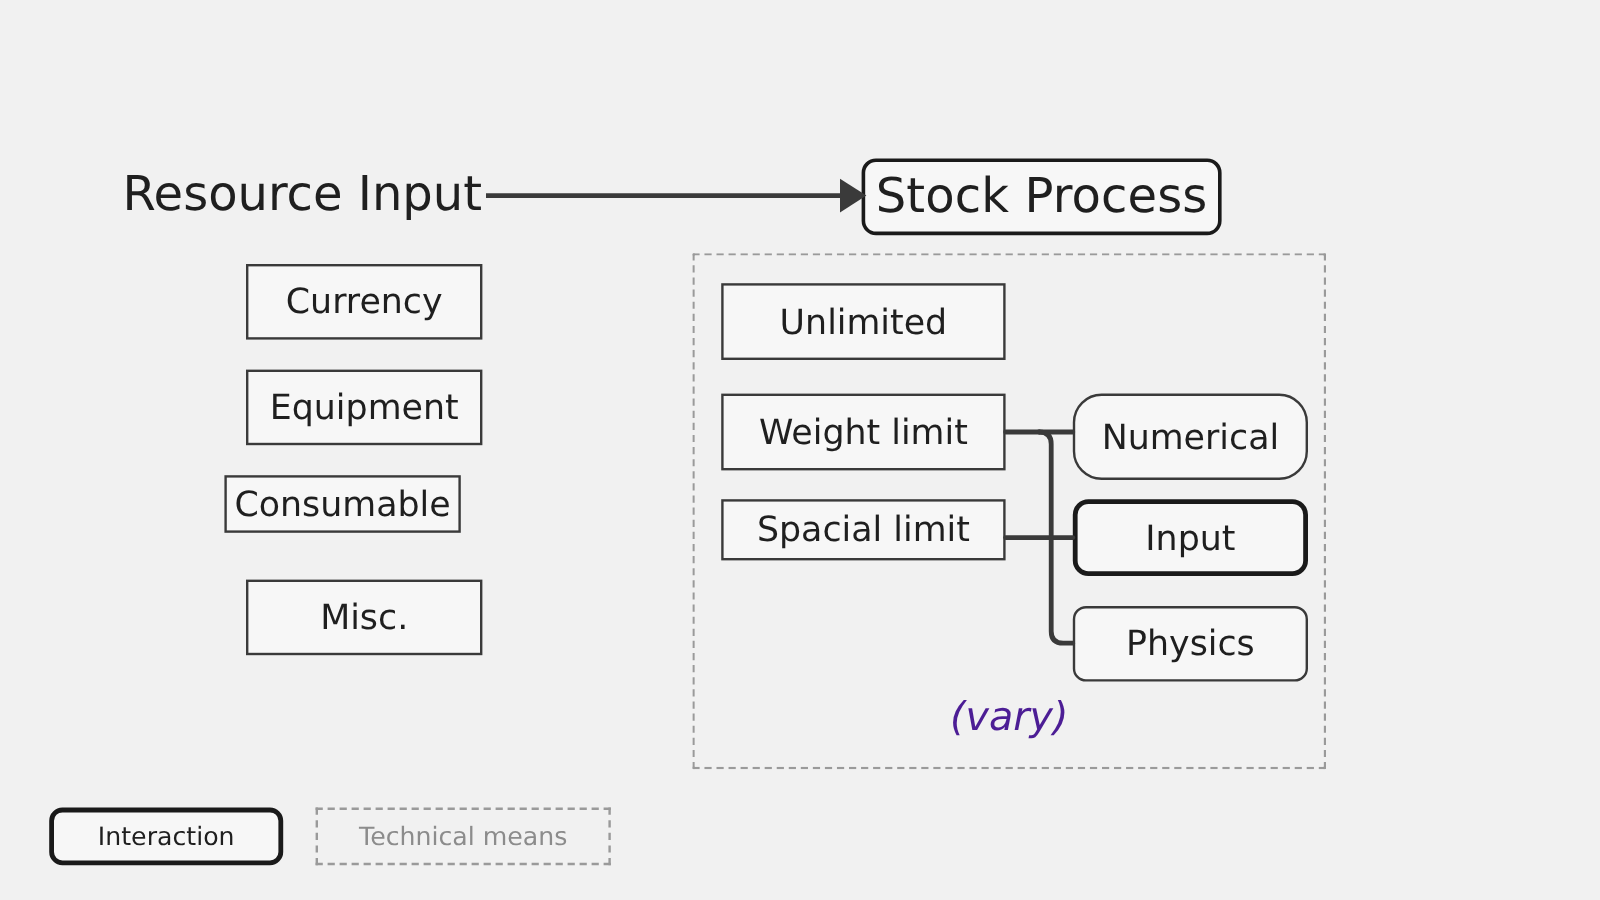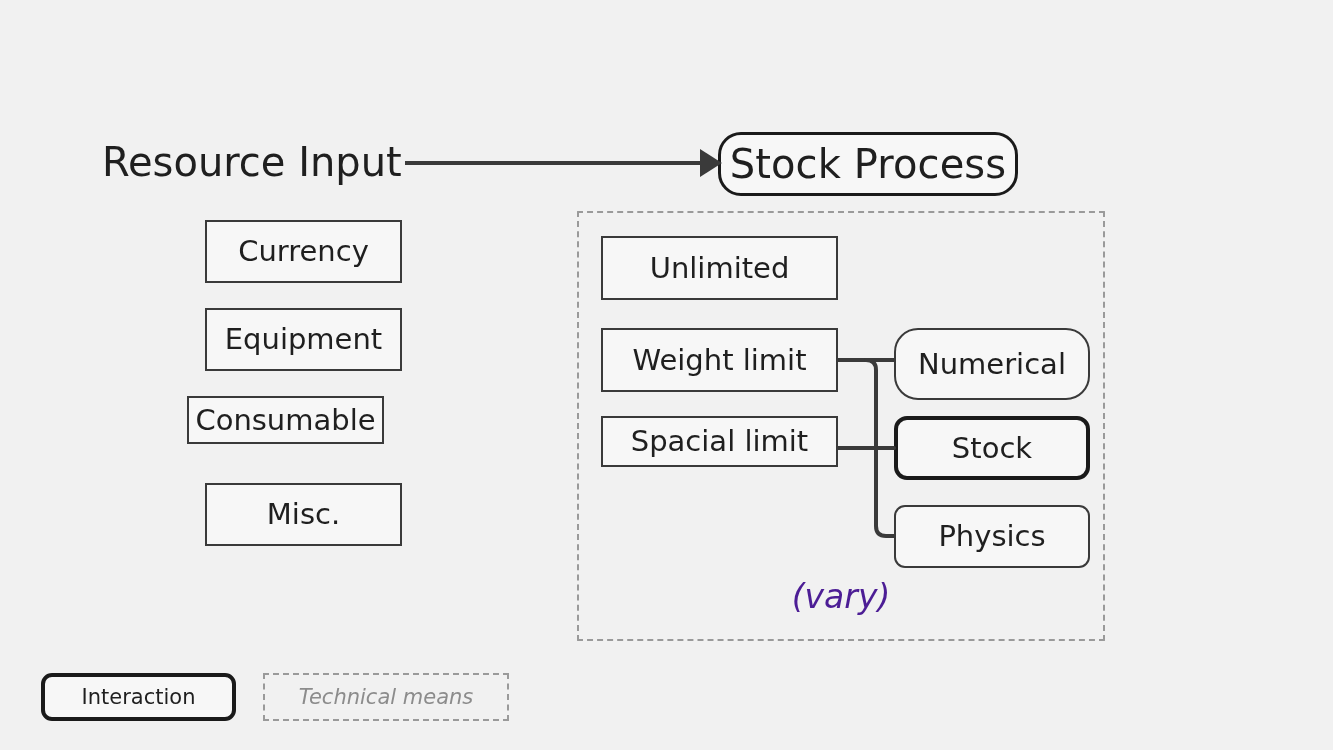--- a/index.html
+++ b/index.html
@@ -48,21 +48,21 @@
   }
   .box-round-thick {
     border: 4px solid #1a1a1a;
     border-radius: 13px;
     font-size: 29px;
   }
 
   
   .box-process {
     border: 3px solid #1a1a1a;
-    border-radius: 23px;
+    border-radius: 12px;
     font-size: 40px;
     letter-spacing: 0.1px;
   }
 
   
   .dashed-zone {
     position: absolute;
     box-sizing: border-box;
     border: 2px dashed #9a9a9a;
     background: transparent;
@@ -122,21 +122,20 @@
     left: 263px;
     top: 673px;
     width: 246px;
     height: 48px;
     border: 2px dashed #9a9a9a;
     background: transparent;
     display: flex;
     align-items: center;
     justify-content: center;
     font-size: 21px;
-    font-style: italic;
     color: #8c8c8c;
     white-space: nowrap;
   }
 </style>
 </head>
 <body>
 
 <div id="canvas">
 
   <div class="title-text" style="left:102px; top:142px;">Resource Input</div>
@@ -173,21 +172,21 @@
 
   <div class="node box-sharp" style="left:601px; top:416px; width:237px; height:51px;">
     <span>Spacial limit</span>
   </div>
 
   <div class="node box-round" style="left:894px; top:328px; width:196px; height:72px;border-radius:24px;">
     <span>Numerical</span>
   </div>
 
   <div class="node box-round-thick" style="left:894px; top:416px; width:196px; height:64px;">
-    <span>Stock</span>
+    <span>Input</span>
   </div>
 
   <div class="node box-round" style="left:894px; top:505px; width:196px; height:63px;">
     <span>Physics</span>
   </div>
 
   <div class="vary-text" style="left:741px; top:580px; width:200px;">(vary)</div>
 
   <svg id="wires" viewBox="0 0 1333 750">
 

